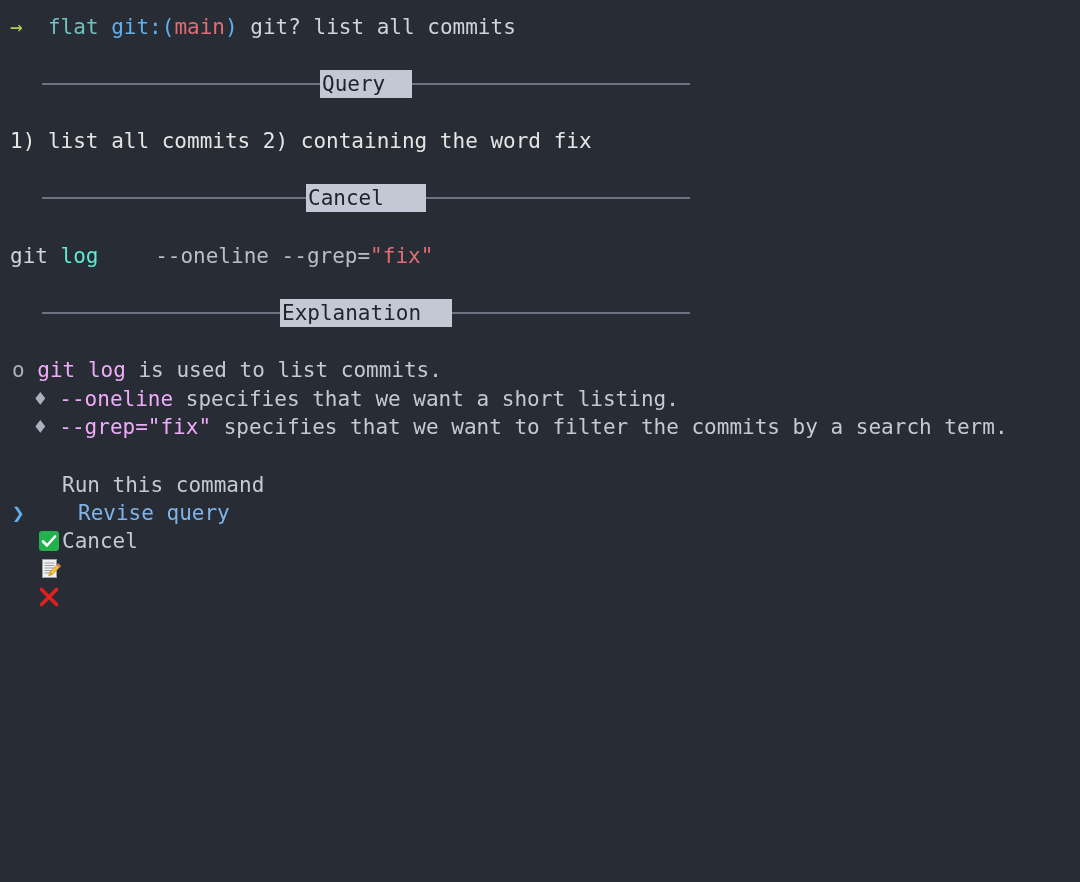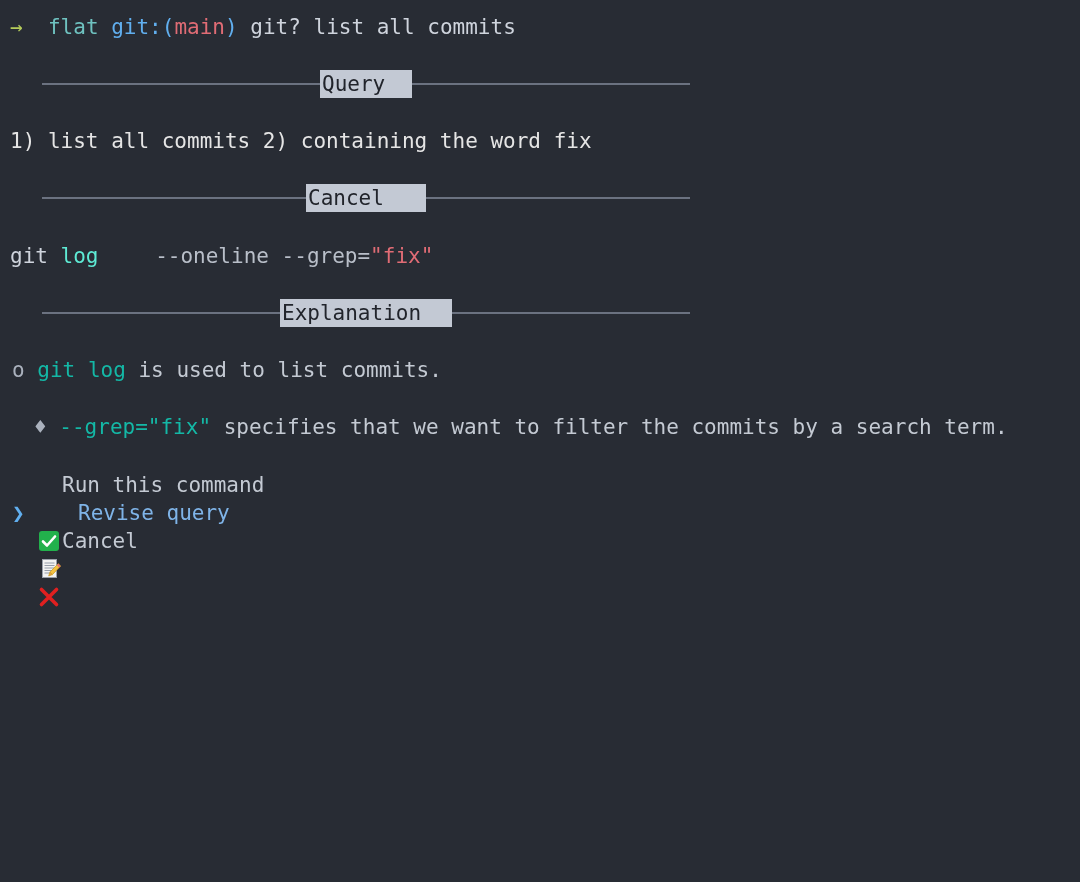--- a/index.html
+++ b/index.html
@@ -96,21 +96,21 @@
   .c-flag   { color: #b9bfc9; padding-left: 44px; }
   .c-string { color: #e06c75; }
 
   
   #explain-l1 { top: 356px; left: 12px; }
   #explain-l2 { top: 385px; left: 34px; }
   #explain-l3 { top: 413px; left: 34px; }
 
   .bullet-o { color: #aab1bd; }
   .bullet-d { color: #aab1bd; }
-  .e-code   { color: #14b8a6; }
+  .e-code   { color: #f0abfc; }
   .e-text   { color: #c4cad3; margin-top: 36px; }
 
   
   .menu { position: absolute; left: 0; top: 471px; }
   .menu-row {
     position: relative;
     height: 28px;
     line-height: 28px;
     white-space: pre;
     font-size: 21px;
@@ -170,20 +170,21 @@
 
   <div class="textline" id="command-text"><span class="c-plain">git </span><span class="c-cmdkw">log</span><span class="c-flag"> --oneline --grep=</span><span class="c-string">"fix"</span></div>
 
   <div class="rule" id="rule-explanation">
     <div class="line"></div>
     <div class="label">Explanation</div>
   </div>
 
   <div class="textline" id="explain-l1"><span class="bullet-o">o</span><span class="e-text"> </span><span class="e-code">git log</span><span class="e-text"> is used to list commits.</span></div>
 
+  <div class="textline" id="explain-l2"><span class="bullet-d">♦</span><span class="e-text"> </span><span class="e-code">--oneline</span><span class="e-text"> specifies that we want a short listing.</span></div>
 
   <div class="textline" id="explain-l3"><span class="bullet-d">♦</span><span class="e-text"> </span><span class="e-code">--grep="fix"</span><span class="e-text"> specifies that we want to filter the commits by a search term.</span></div>
 
   <div class="menu">
 
     <div class="menu-row row-run">
       <span class="menu-icon">
         <svg class="icon-svg" viewBox="0 0 22 22" xmlns="http://www.w3.org/2000/svg">
           <rect x="1" y="1" width="20" height="20" rx="3" fill="#22b14c"></rect>
           <path d="M5 11.5 L9 15.5 L17 6.5" fill="none" stroke="#ffffff" stroke-width="2.6" stroke-linecap="round" stroke-linejoin="round"></path>

